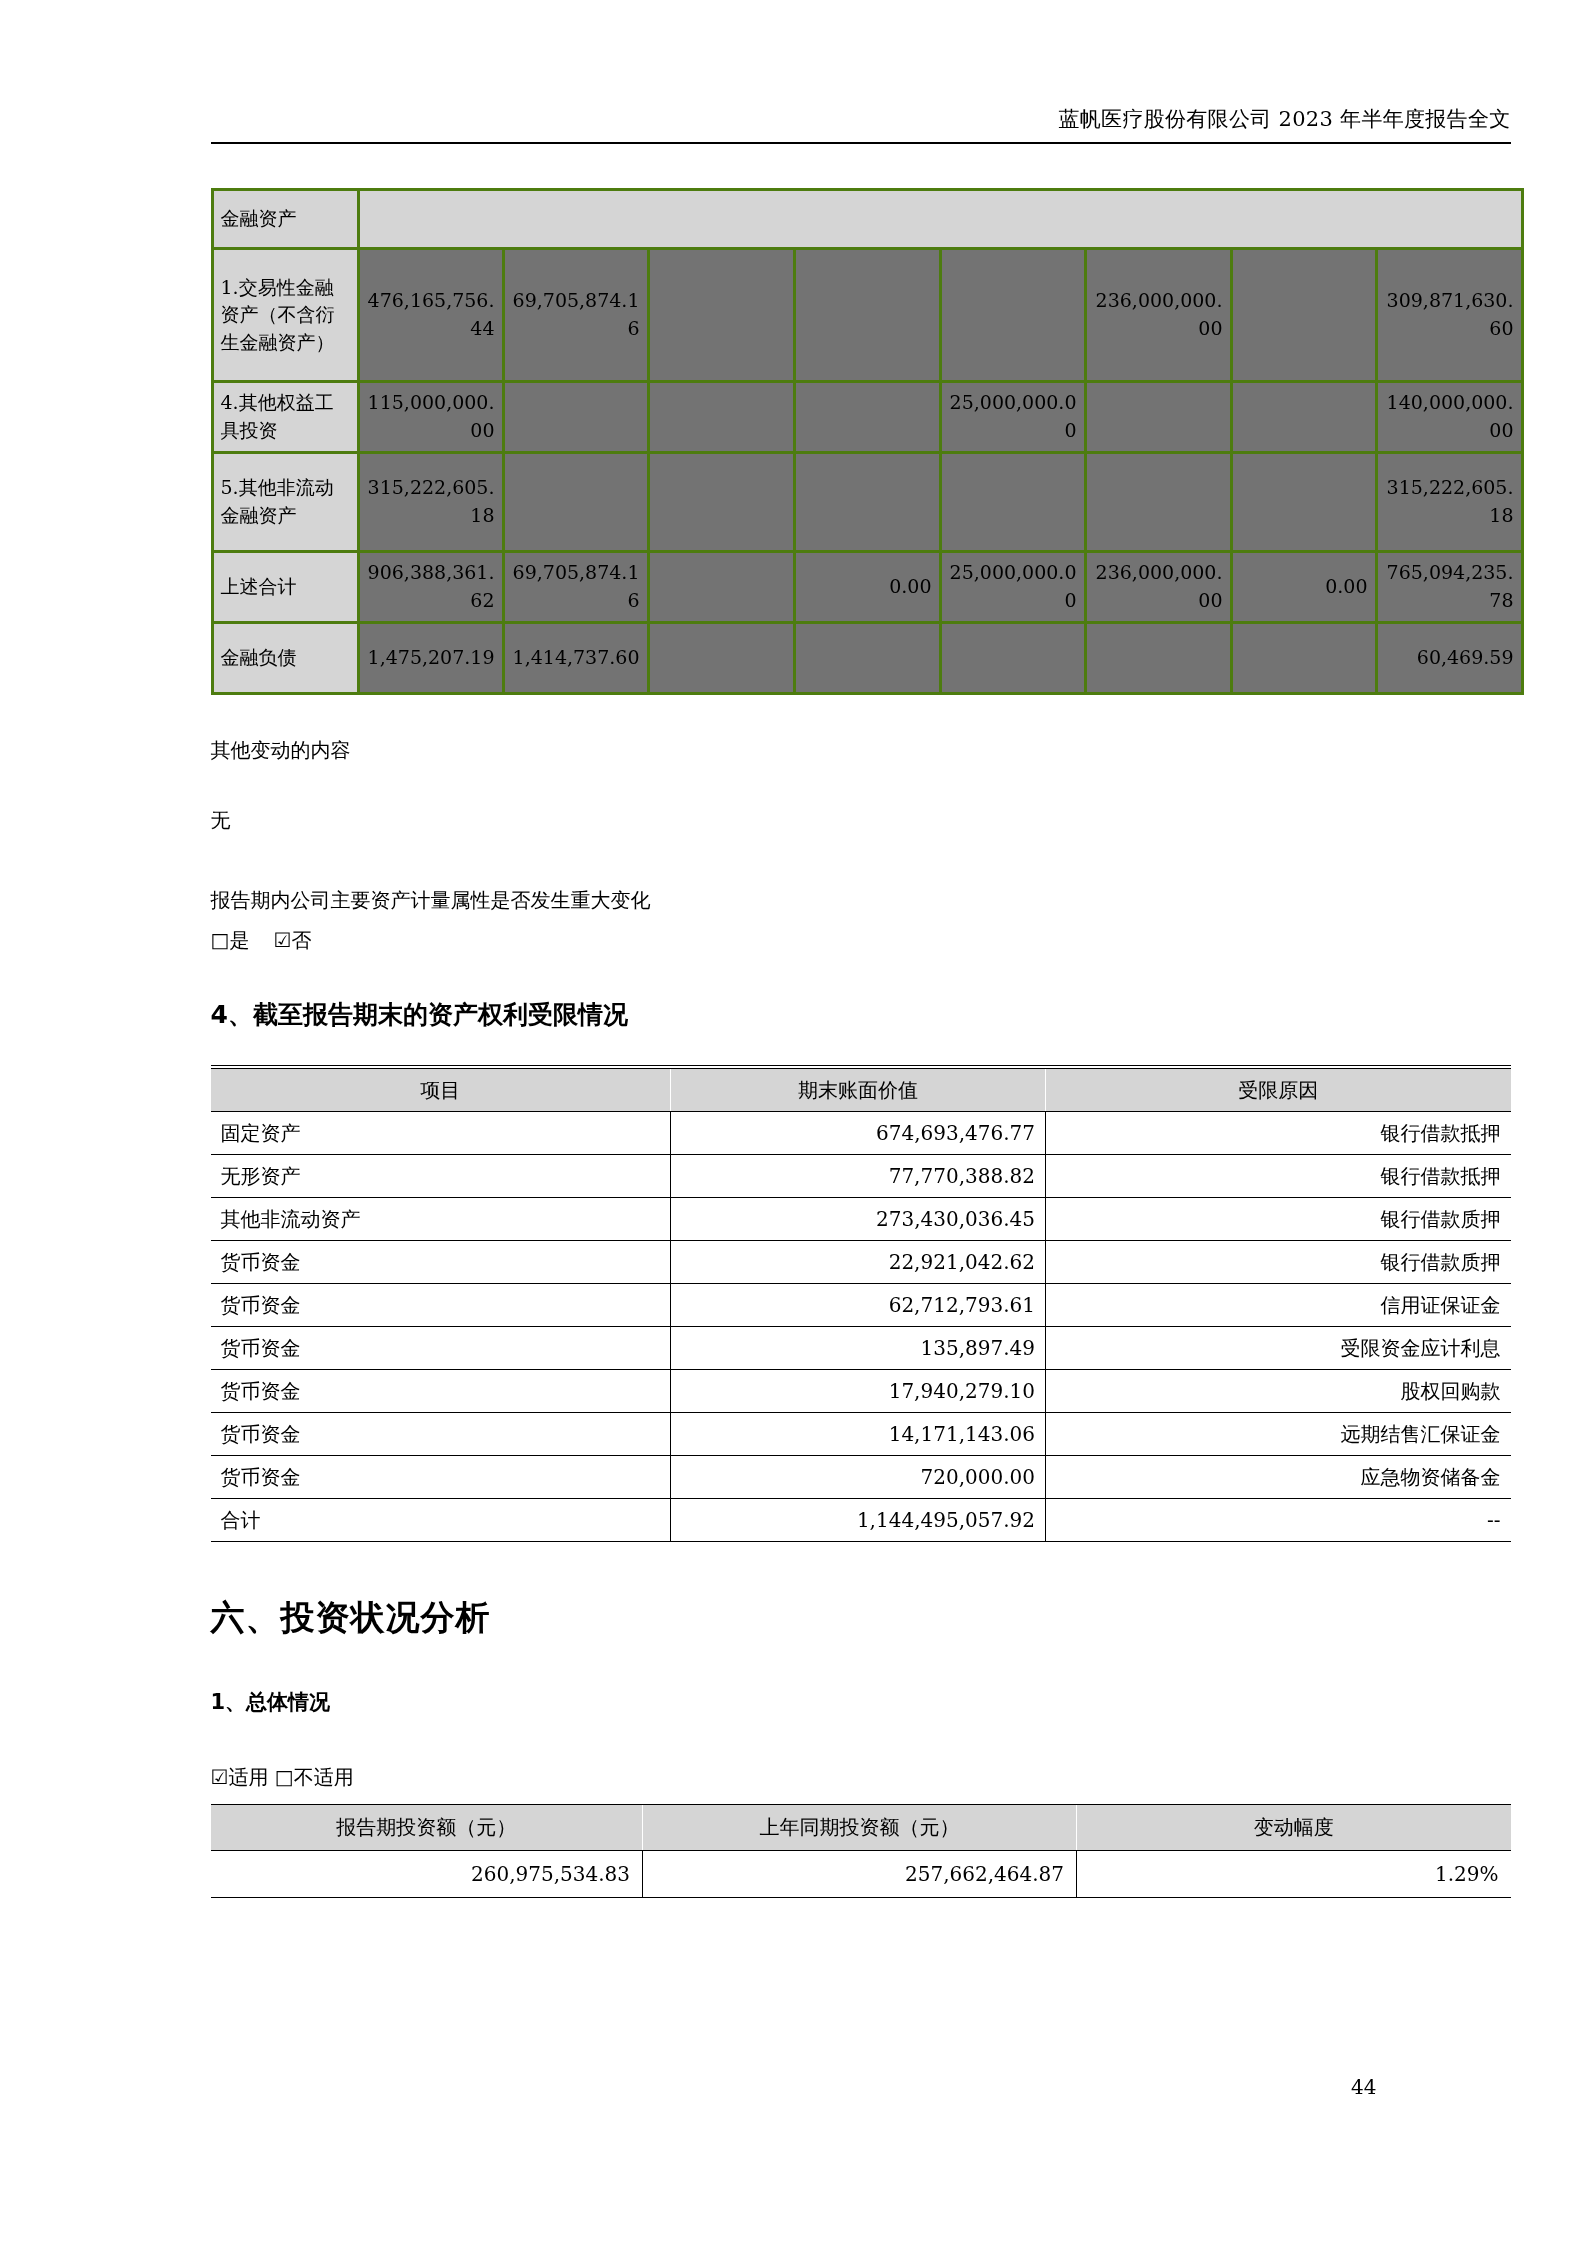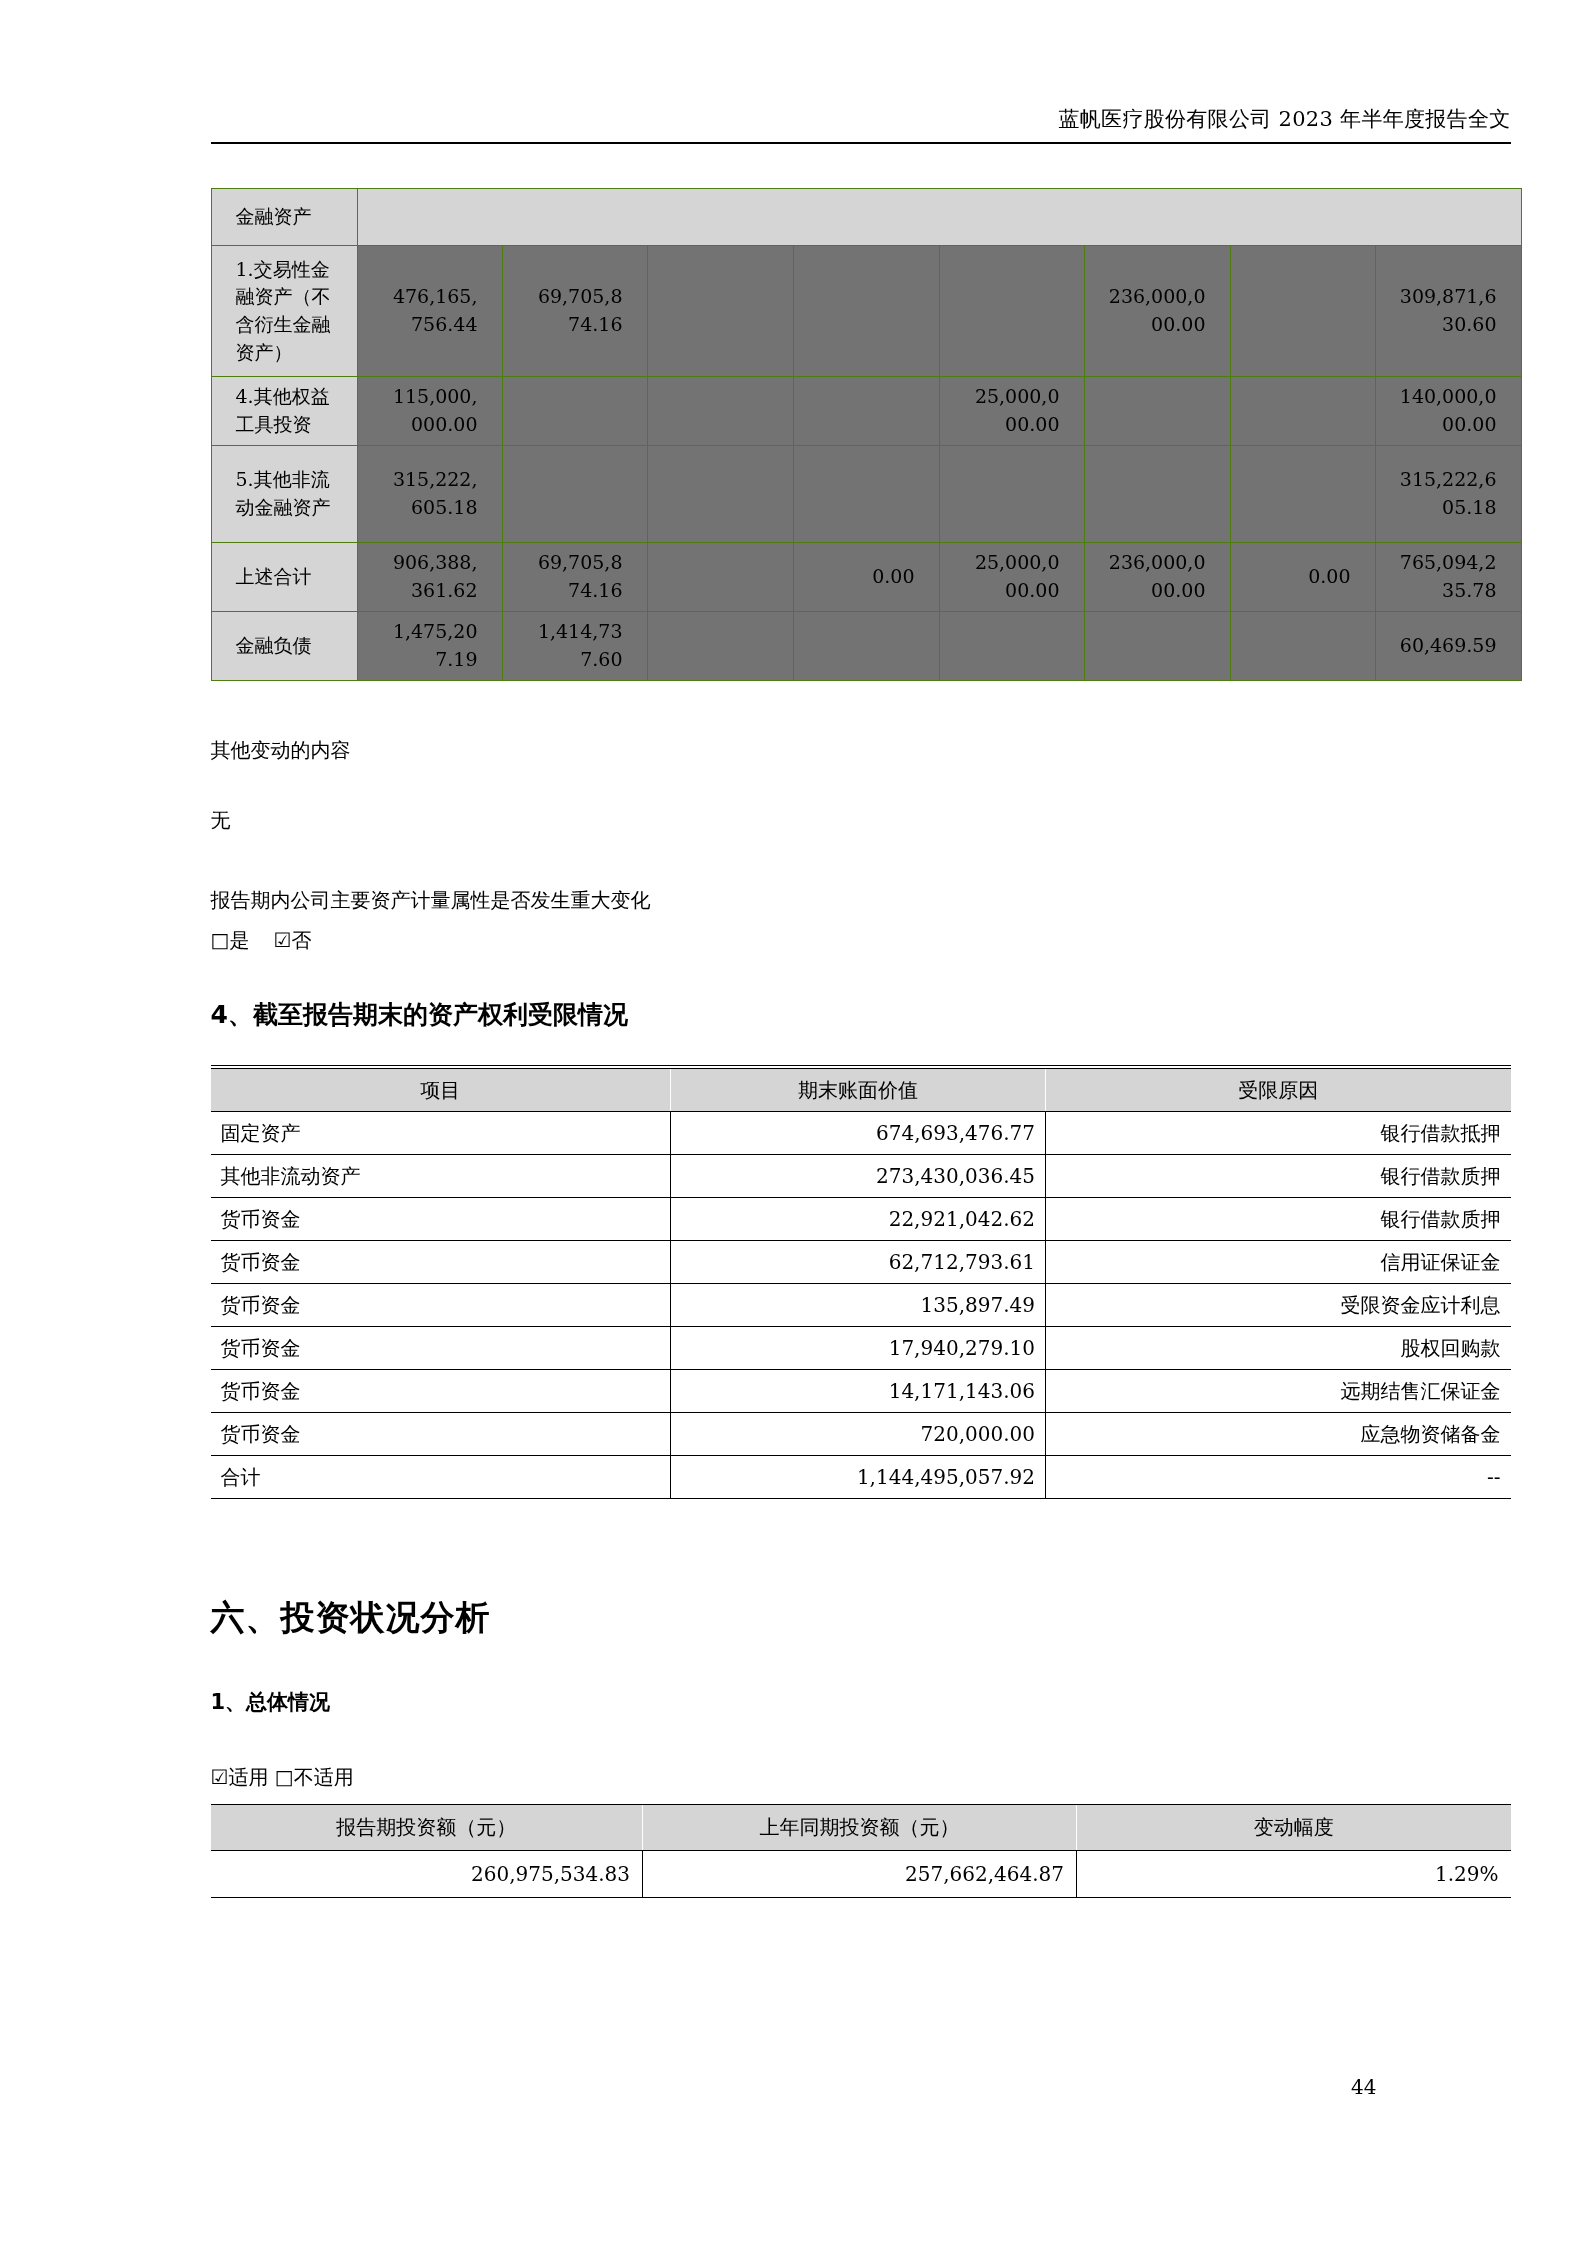--- a/index.html
+++ b/index.html
@@ -78,22 +78,22 @@
   }
 
   
   table.grid {
     position: absolute;
     border-collapse: collapse;
     table-layout: fixed;
     font-size: 19px;
   }
   table.grid td {
-    border: 1px solid #4d7c0f;
-    padding: 5px 24px;
+    border: 3px solid #4d7c0f;
+    padding: 5px 7px;
     vertical-align: middle;
     line-height: 1.45;
     word-break: break-all;
   }
   td.lbl {
     background: #d5d5d5;
     text-align: left;
   }
   td.num {
     text-align: right;
@@ -275,20 +275,25 @@
         <th>受限原因</th>
       </tr>
     </thead>
     <tbody>
       <tr>
         <td class="c-item">固定资产</td>
         <td class="c-val">674,693,476.77</td>
         <td class="c-rsn">银行借款抵押</td>
       </tr>
       <tr>
+        <td class="c-item">无形资产</td>
+        <td class="c-val">77,770,388.82</td>
+        <td class="c-rsn">银行借款抵押</td>
+      </tr>
+      <tr>
         <td class="c-item">其他非流动资产</td>
         <td class="c-val">273,430,036.45</td>
         <td class="c-rsn">银行借款质押</td>
       </tr>
       <tr>
         <td class="c-item">货币资金</td>
         <td class="c-val">22,921,042.62</td>
         <td class="c-rsn">银行借款质押</td>
       </tr>
       <tr>

